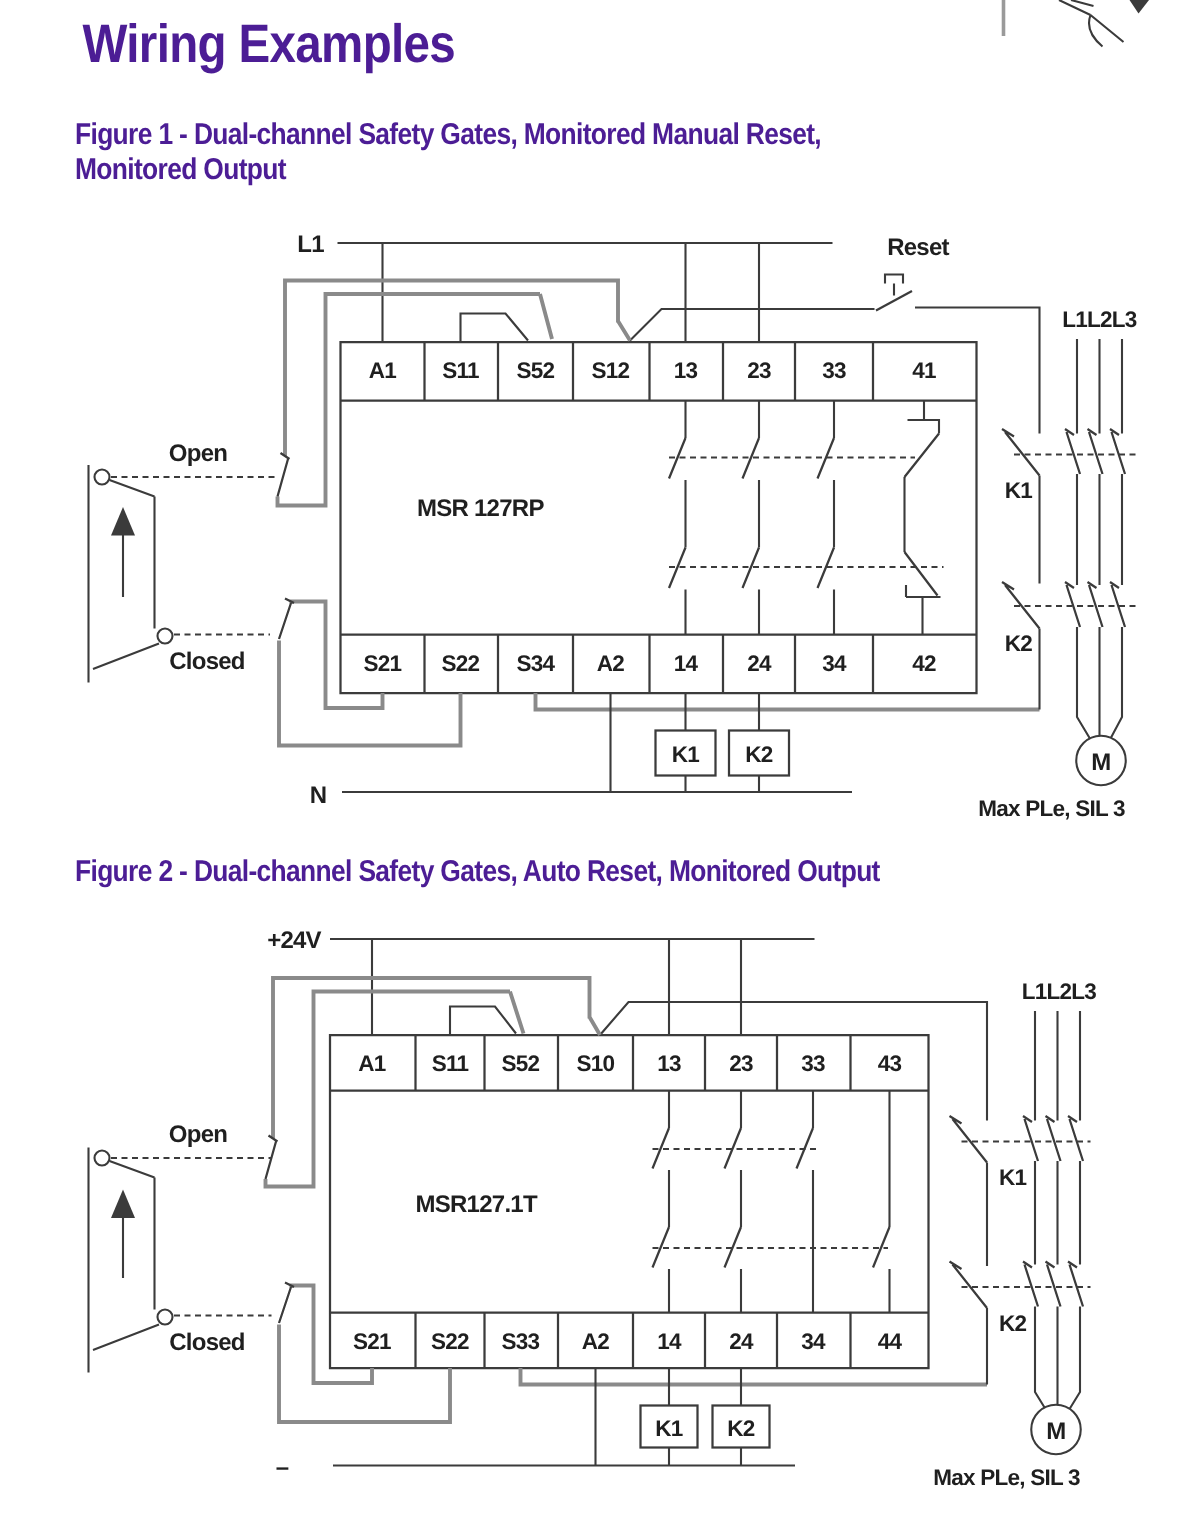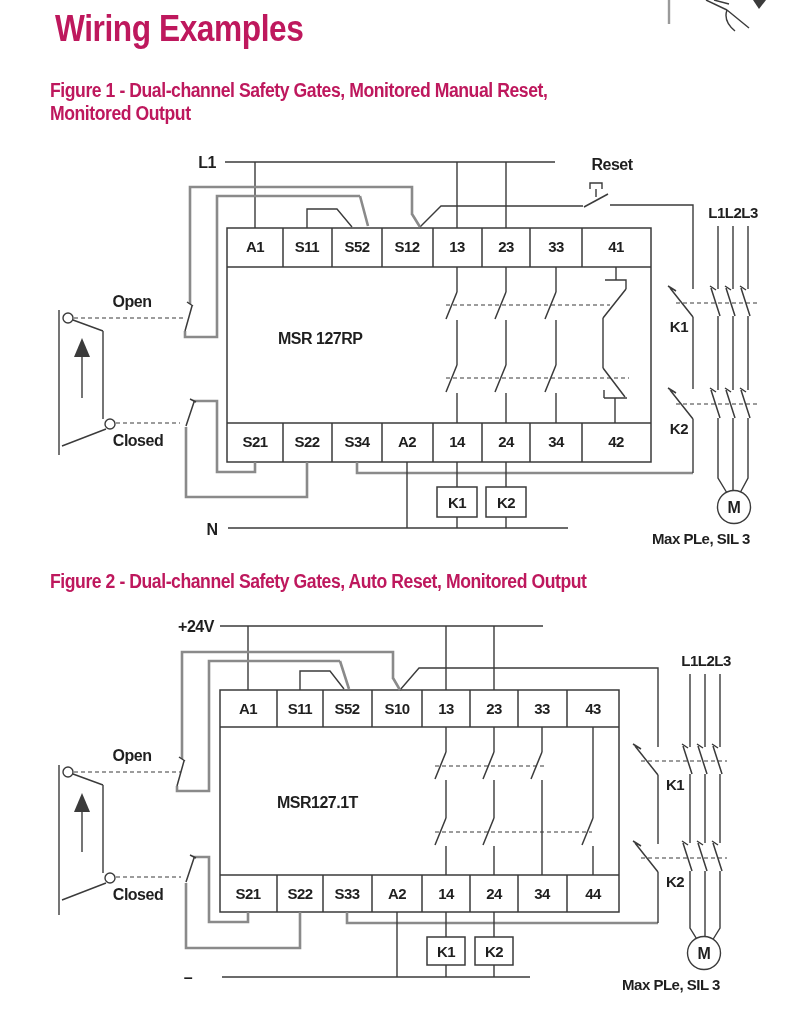--- a/index.html
+++ b/index.html
@@ -1,17 +1,17 @@
 <!DOCTYPE html>
 <html><head>
 <meta charset="utf-8">
 <style>
   html,body{margin:0;padding:0;background:#ffffff;}
   #page{position:relative;width:789px;height:1015px;background:#fff;overflow:hidden;
-        font-family:"Liberation Sans",sans-serif;color:#be185d;}
+        font-family:"Liberation Sans",sans-serif;color:#4c1d95;}
   .condensed{transform:scaleX(0.88);transform-origin:left top;letter-spacing:-0.5px;}
   #title{position:absolute;left:55px;top:8px;font-size:36px;font-weight:700;white-space:nowrap;}
   .caption{position:absolute;left:50px;font-size:20px;font-weight:700;line-height:23px;white-space:nowrap;}
   #cap1{top:79px;}
   #cap2{top:570px;}
   svg{position:absolute;left:0;top:0;}
   svg text{font-family:"Liberation Sans",sans-serif;font-weight:700;fill:#1f1f1f;letter-spacing:-0.5px;}
   .lbl{font-size:16px;}
   .term{font-size:15px;}
   .sm{font-size:15px;}

